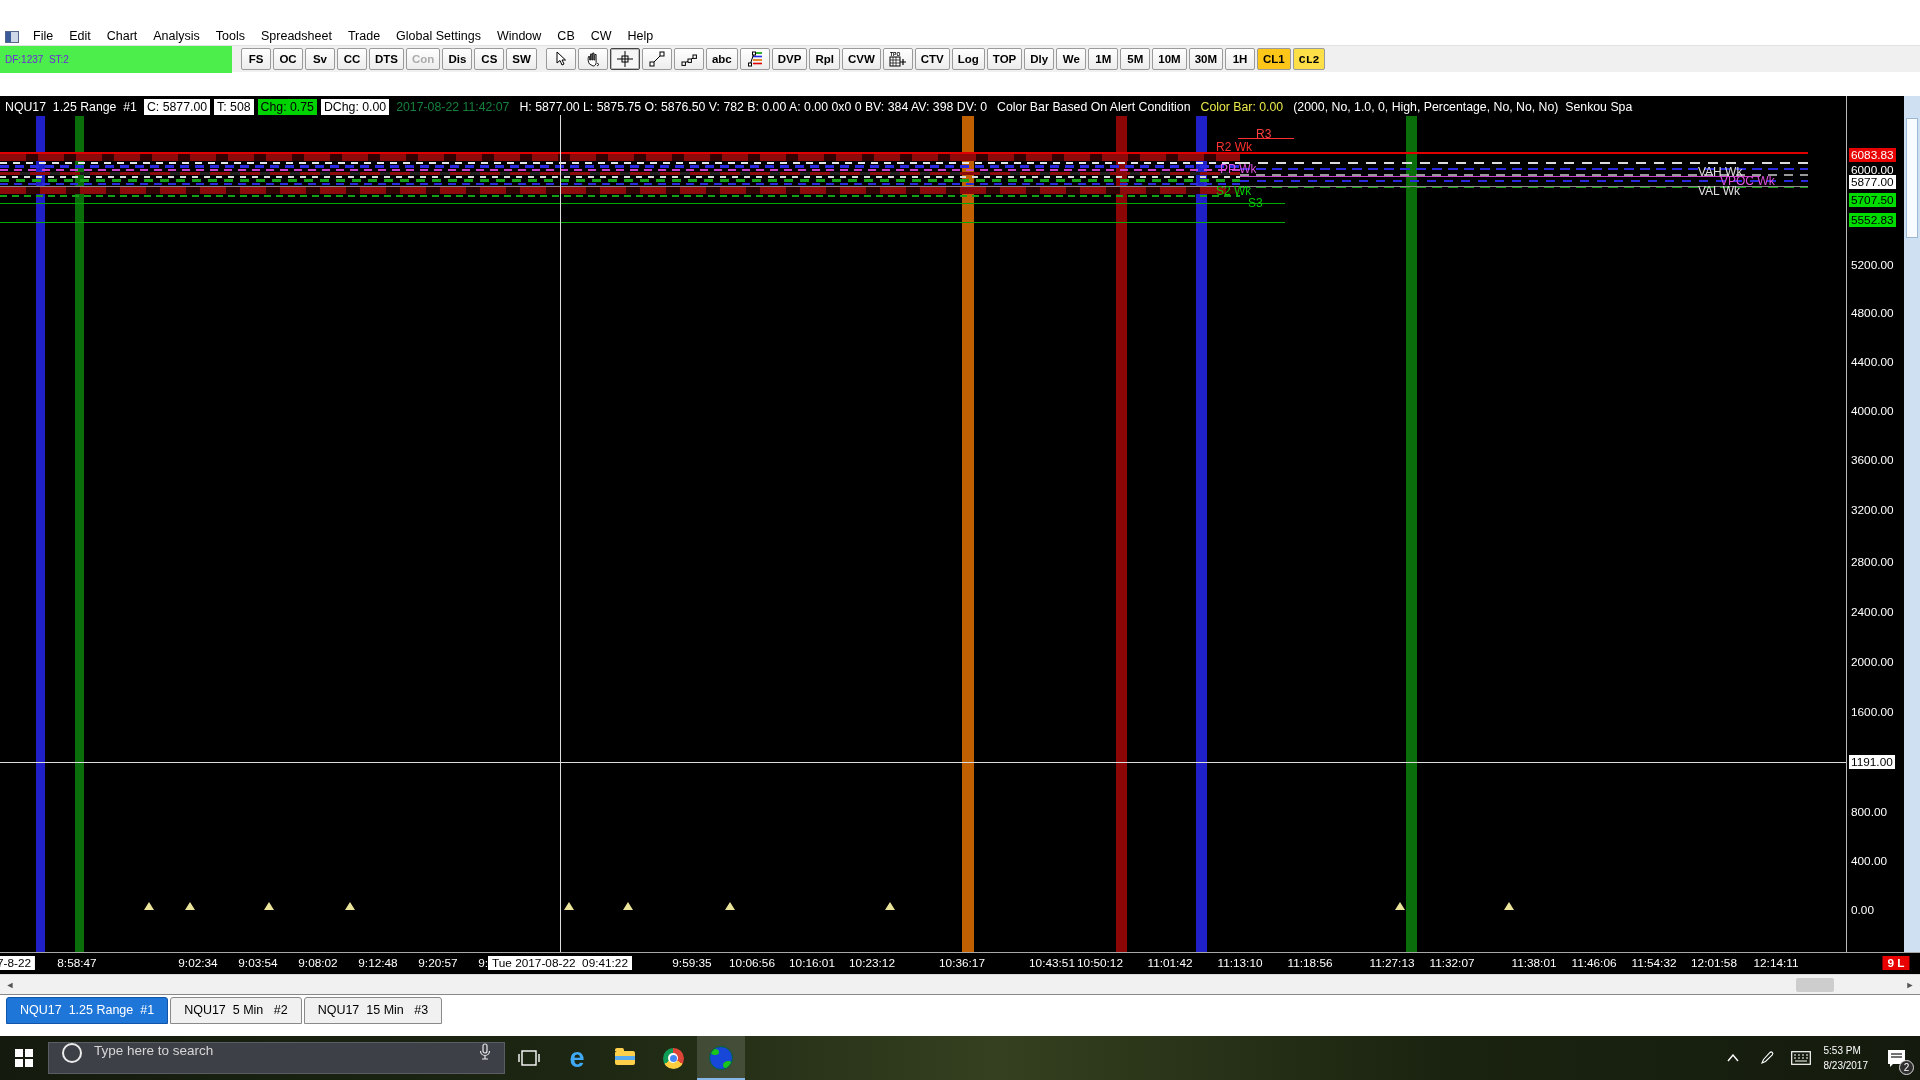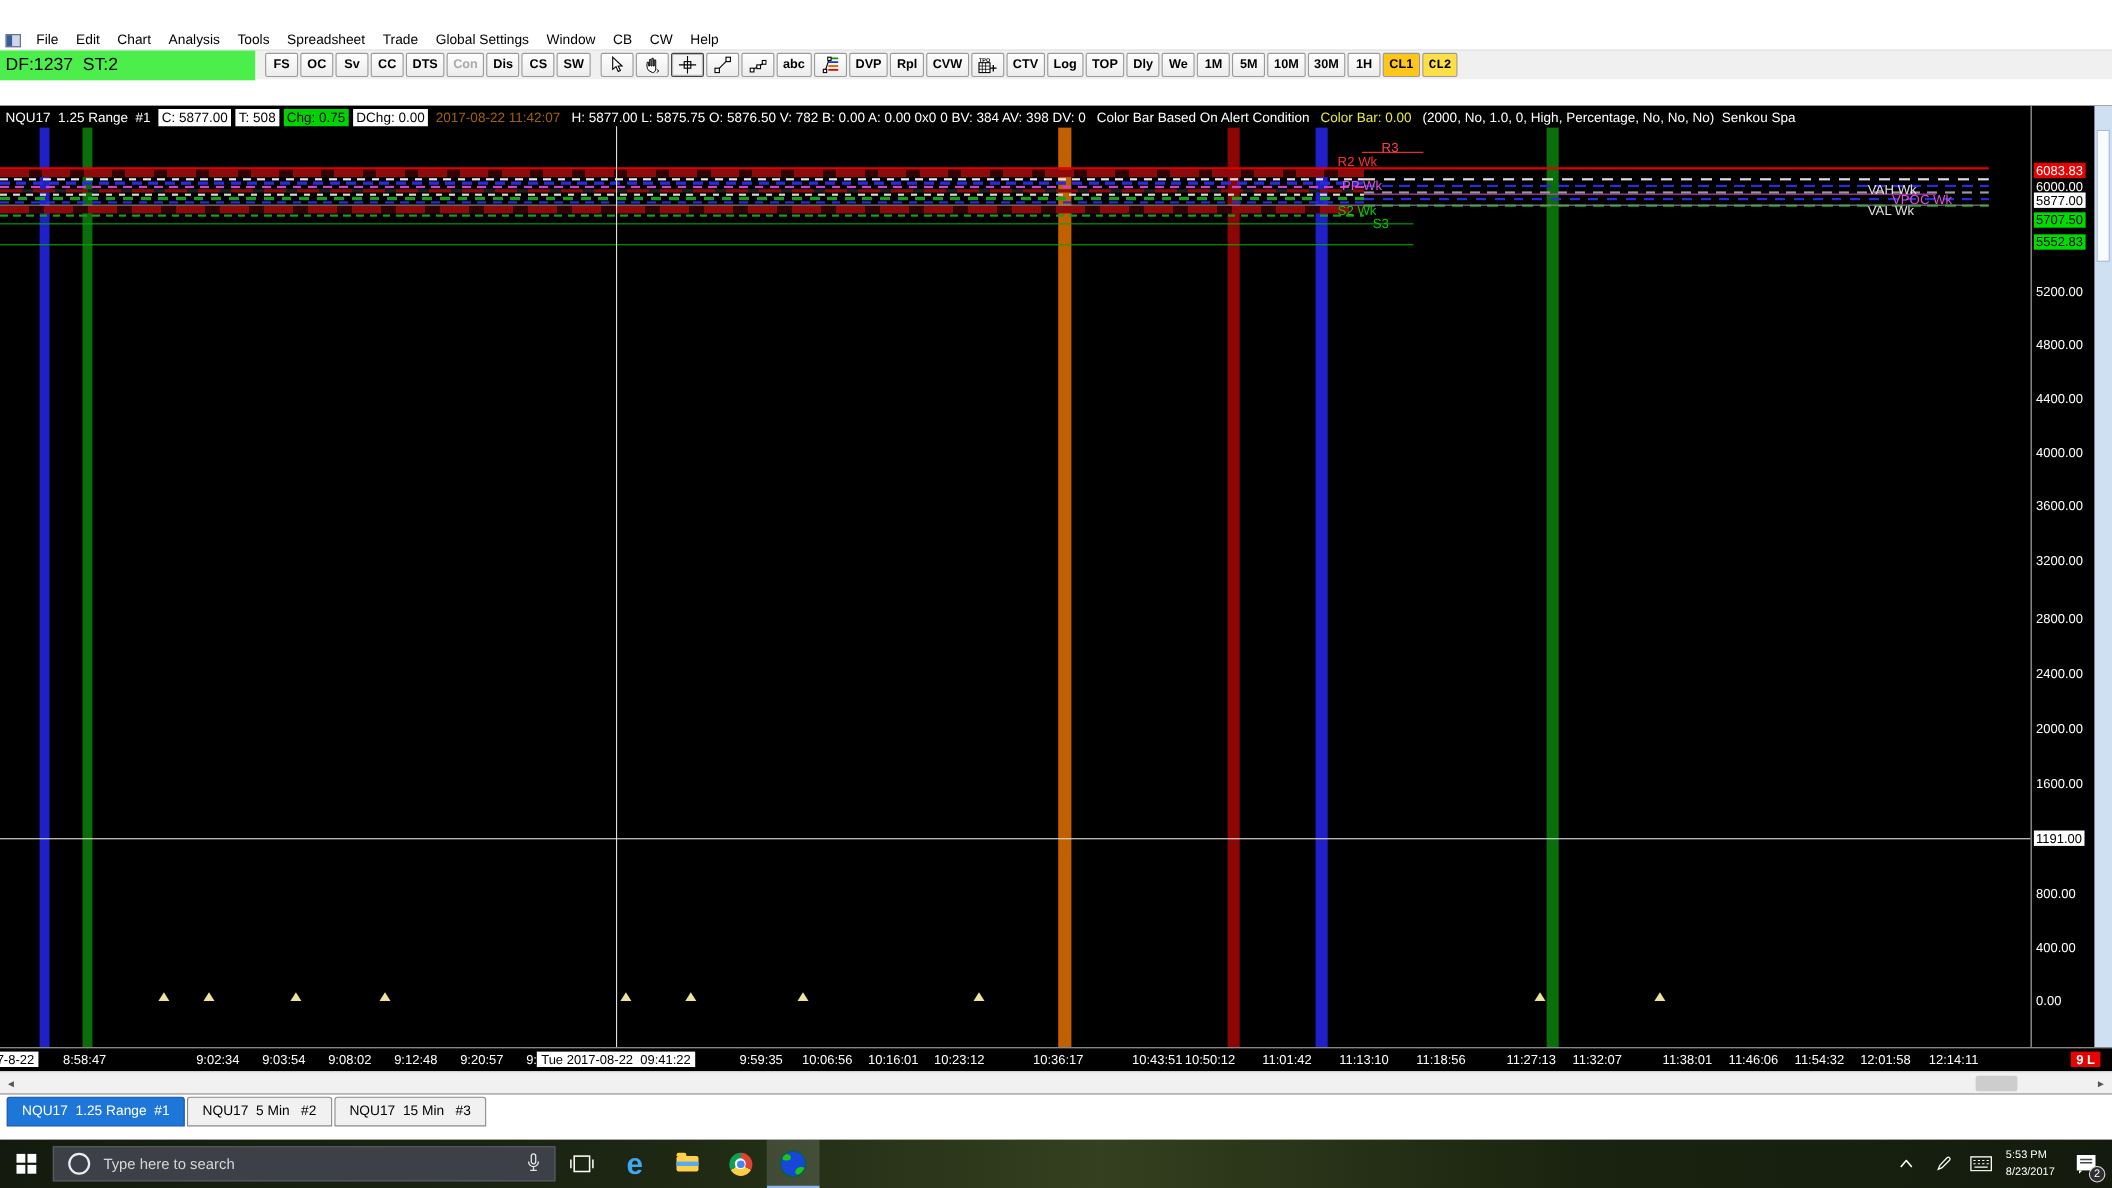--- a/index.html
+++ b/index.html
@@ -21,21 +21,21 @@
   
   .menubar { position:absolute; top:28px; left:0; width:1920px; height:17px; background:#fff;
     display:flex; align-items:center; font-size:12.5px; }
   .menu-doc-icon { width:14px; height:12px; background:#cfd8e8; border:1px solid #56688a; margin:0 6px 0 5px; position:relative; }
   .menu-doc-icon::before { content:""; position:absolute; left:0; top:0; width:5px; height:10px; background:#3a5a9a; }
   .menubar .mitem { padding:0 8px; height:17px; line-height:17px; color:#000; cursor:default; }
 
   
   .toolbar { position:absolute; top:45px; left:0; width:1920px; height:27px; background:#f0f0f0;
     border-top:1px solid #e2e2e2; display:flex; align-items:center; }
-  .dfstatus { width:232px; height:27px; background:#4bee4b; color:#000000; font-size:16px;
+  .dfstatus { width:232px; height:27px; background:#4bee4b; color:#6d28d9; font-size:10px;
     line-height:27px; padding-left:5px; white-space:pre; flex:none; }
   .tbtn { height:22px; min-width:30px; padding:0 5px; margin-left:2px; background:linear-gradient(#ffffff,#ececec);
     border:1px solid #9a9a9a; border-radius:2px; font-size:11.5px; font-weight:bold; color:#000;
     display:flex; align-items:center; justify-content:center; cursor:default; }
   .tbtn.disabled { color:#ababab; }
   .tbtn.active { background:#f5f5f5; border:1px solid #444; box-shadow:inset 0 0 0 1px #bbb; }
   .tbtn svg { display:block; }
   .tgap { width:7px; flex:none; }
 
   
@@ -111,21 +111,21 @@
   .ctab { height:27px; margin-top:2px; margin-right:2px; padding:0 13px; background:#f1f1f1; color:#000;
     border:1px solid #8a8a8a; border-radius:3px 3px 0 0; font-size:12.5px; line-height:25px; white-space:pre; }
   .ctab.active { background:#1e76d8; color:#fff; border-color:#1254a8; }
 
   
   .taskbar { position:absolute; top:1036px; left:0; width:1920px; height:44px;
     background:linear-gradient(90deg,#141b0e 0%,#1c2612 30%,#34401f 52%,#1a230f 75%,#141b0e 100%); display:flex; align-items:center; color:#fff; }
   .tb-start { width:48px; height:44px; display:flex; align-items:center; justify-content:center; }
   .winlogo { display:grid; grid-template-columns:8px 8px; grid-template-rows:8px 8px; gap:2px; }
   .winlogo span { background:#fff; }
-  .tb-search { width:457px; height:32px; background:#3d4147; border:1px solid #5a5e64; display:flex; align-items:center; }
+  .tb-search { width:457px; height:32px; background:#3d4147; border:1px solid #5a5e64; display:flex; }
   .cortana-ring { width:20px; height:20px; border:2px solid #ececec; border-radius:50%; margin:0 12px 0 13px; flex:none; }
   .tb-search .ph { color:#d6d6d6; font-size:13.5px; flex:1; }
   .tb-ico { width:48px; height:44px; display:flex; align-items:center; justify-content:center; position:relative; }
   .tb-ico.activeapp { background:rgba(255,255,255,0.14); box-shadow:inset 0 -2px 0 #86b7e8; }
   .edge-e { color:#3fa9f5; font-size:27px; font-weight:bold; line-height:27px; }
   .folder { width:20px; height:14px; background:#ffd04a; border-radius:2px; position:relative; }
   .folder::before { content:""; position:absolute; top:-3px; left:0; width:9px; height:3px; background:#ffd04a; border-radius:2px 2px 0 0; }
   .folder::after { content:""; position:absolute; top:5px; left:0; width:20px; height:4px; background:#58aaf0; }
   .chrome { width:21px; height:21px; border-radius:50%;
     background:conic-gradient(#db4437 0 120deg,#ffcd40 120deg 240deg,#0f9d58 240deg 360deg); position:relative; }
@@ -321,21 +321,21 @@
           <div class="marker" style="left: 1509px;"></div>
         </div>
 
       <div class="hdr">
 
       <span class="hseg" style="color: rgb(255, 255, 255); background: rgb(0, 0, 0);">NQU17  1.25 Range  #1</span>
           <span class="hseg" style="color: rgb(0, 0, 0); background: rgb(255, 255, 255);">C: 5877.00</span>
           <span class="hseg" style="color: rgb(0, 0, 0); background: rgb(255, 255, 255);">T: 508</span>
           <span class="hseg" style="color: rgb(0, 0, 0); background: rgb(0, 212, 0);">Chg: 0.75</span>
           <span class="hseg" style="color: rgb(0, 0, 0); background: rgb(255, 255, 255);">DChg: 0.00</span>
-          <span class="hseg" style="color: #a16207; background: rgb(0, 0, 0); text-align: right;">2017-08-22 11:42:07</span>
+          <span class="hseg" style="color: #15803d; background: rgb(0, 0, 0); text-align: right;">2017-08-22 11:42:07</span>
           <span class="hseg" style="color: rgb(255, 255, 255); background: rgb(0, 0, 0);">H: 5877.00 L: 5875.75 O: 5876.50 V: 782 B: 0.00 A: 0.00 0x0 0 BV: 384 AV: 398 DV: 0</span>
           <span class="hseg" style="color: rgb(255, 255, 255); background: rgb(0, 0, 0);">Color Bar Based On Alert Condition</span>
           <span class="hseg" style="color: rgb(232, 232, 74); background: rgb(0, 0, 0);">Color Bar: 0.00</span>
           <span class="hseg" style="color: rgb(255, 255, 255); background: rgb(0, 0, 0);">(2000, No, 1.0, 0, High, Percentage, No, No, No)  Senkou Spa</span>
         </div>
     </div>
 
     <div class="axis-sep"></div>
 
     <div class="price-axis">

